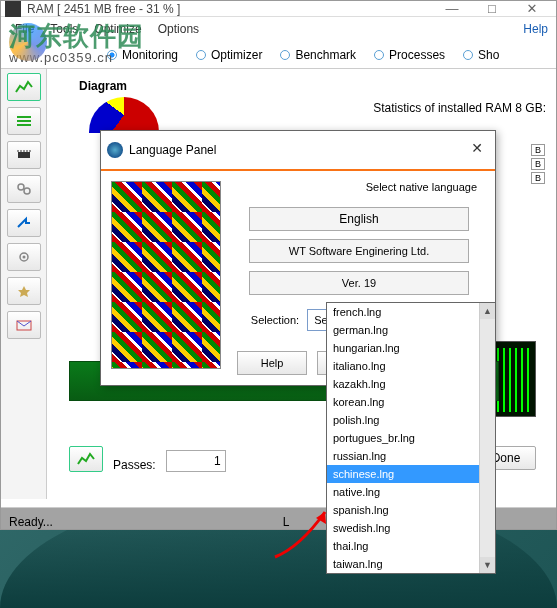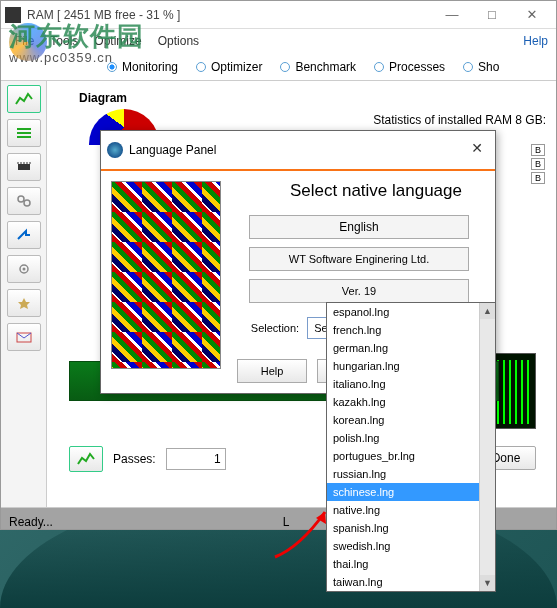--- a/index.html
+++ b/index.html
@@ -1,19 +1,19 @@
 <!DOCTYPE html>
 <html><head>
 <meta charset="utf-8">
 <style>
 *{box-sizing:border-box;margin:0;padding:0;font-family:"Segoe UI",Tahoma,sans-serif;font-size:12px}
 body{width:557px;height:608px;background:linear-gradient(135deg,#3a7a7a 0%,#2d6565 50%,#1e5555 100%);position:relative;overflow:hidden}
 .bg-wave{position:absolute;bottom:0;left:0;width:100%;height:120px;background:linear-gradient(180deg,transparent,#0d3d3d);border-radius:50% 50% 0 0/100% 100% 0 0}
 .main-win{position:absolute;top:0;left:0;width:557px;background:#fff;border:1px solid #999}
-.titlebar{height:28px;background:#fff;display:flex;align-items:center;padding:0 4px;border-bottom:1px solid #ddd}
+.titlebar{height:16px;background:#fff;display:flex;align-items:center;padding:0 4px;border-bottom:1px solid #ddd}
 .titlebar .ticon{width:16px;height:16px;background:#333;margin-right:6px}
 .titlebar .ttl{flex:1;color:#444;font-size:12px}
 .winbtn{width:40px;height:26px;display:flex;align-items:center;justify-content:center;color:#666;font-size:13px}
 .menubar{height:24px;display:flex;align-items:center;padding:0 6px;position:relative}
 .menubar .mi{padding:3px 8px;color:#333}
 .menubar .help{position:absolute;right:8px;color:#1a5fb4}
 .watermark{position:absolute;top:18px;left:8px;pointer-events:none;z-index:5}
 .wm-txt{font-size:26px;font-weight:bold;color:#2e8b57;opacity:.85;letter-spacing:1px}
 .wm-sub{font-size:13px;color:#555;margin-top:-4px;letter-spacing:1px}
 .wm-logo{position:absolute;left:0;top:4px;width:38px;height:38px;border-radius:50%;background:conic-gradient(#1e90ff,#4169e1,#ffa500,#1e90ff);opacity:.7}
@@ -24,36 +24,36 @@
 .body-area{display:flex;height:430px}
 .sidebar{width:46px;background:#f4f4f4;border-right:1px solid #ccc;display:flex;flex-direction:column;gap:6px;padding-top:4px;align-items:center}
 .sbtn{width:34px;height:28px;background:linear-gradient(#fff,#e8e8e8);border:1px solid #bbb;border-radius:2px;display:flex;align-items:center;justify-content:center}
 .sbtn.active{border-color:#3c8}
 .sbtn svg{width:18px;height:14px}
 .content{flex:1;padding:8px 12px;position:relative}
 .diag-lbl{font-weight:bold;margin:2px 0 4px 20px}
 .pie{width:70px;height:36px;margin-left:30px;background:conic-gradient(#c00 0 60%,#00c 60% 85%,#ff0 85% 100%);border-radius:70px 70px 0 0/70px 70px 0 0}
 .stats-hdr{position:absolute;top:32px;right:10px;font-weight:normal;font-size:12px}
 .green-bar{position:absolute;top:360px;left:68px;width:430px;height:40px;background:linear-gradient(#0a7a1a,#085c13);border:1px solid #064d0f;color:#cfe8cf;font-size:13px;display:flex;align-items:center;justify-content:center;font-weight:bold}
-.passes-row{position:absolute;top:445px;left:68px;display:flex;align-items:center;gap:10px}
+.passes-row{position:absolute;top:445px;left:68px;display:flex;align-items:flex-end;gap:10px}
 .passes-row .pbtn{width:34px;height:26px;background:linear-gradient(#fff,#e8e8e8);border:1px solid #3c8;border-radius:2px;display:flex;align-items:center;justify-content:center}
 .passes-row input{width:60px;height:22px;border:1px solid #aaa;padding:0 4px;text-align:right;background:#fff}
 .done-btn{position:absolute;top:445px;right:20px;width:60px;height:24px;background:linear-gradient(#fff,#e8e8e8);border:1px solid #aaa;border-radius:2px;text-align:center;line-height:22px}
 .statusbar{height:22px;border-top:1px solid #ccc;background:#a3a3a3;display:flex;align-items:flex-end;padding:0 8px;font-size:11px;position:absolute;bottom:0;width:100%}
 .statusbar .sp{margin-left:230px}
 
 .dlg{position:absolute;top:130px;left:100px;width:396px;background:#fff;border:1px solid #666;box-shadow:2px 2px 8px rgba(0,0,0,.3);z-index:20}
 .dlg-title{height:40px;background:#fff;display:flex;align-items:center;padding:0 6px;border-bottom:2px solid #f97316}
 .dlg-title .globe{width:16px;height:16px;border-radius:50%;background:radial-gradient(#5ac,#037);margin-right:6px}
 .dlg-title .dt{flex:1;font-size:12px}
 .dlg-title .dx{width:24px;height:20px;text-align:center;font-size:14px;color:#333}
 .dlg-body{padding:10px;display:flex;gap:12px}
 .flags{width:110px;height:188px;border:1px solid #888;background:linear-gradient(45deg,#c00 0 14%,#fff 14% 18%,#006 18% 30%,#fc0 30% 42%,#080 42% 54%,#c00 54% 66%,#fff 66% 72%,#00c 72% 86%,#c00 86% 100%);background-size:30px 30px}
 .dlg-right{flex:1;display:flex;flex-direction:column;gap:8px;align-items:center}
-.snl{font-size:17px;align-self:flex-end;margin-right:23px;margin-bottom:6px}
+.snl{font-size:11px;align-self:flex-end;margin-right:8px;margin-bottom:6px}
 .ro-field{width:220px;height:24px;border:1px solid #aaa;background:#f4f4f4;text-align:center;line-height:22px;font-size:11px}
 .ro-field.bold{font-weight:normal;font-size:12px}
 .sel-row{display:flex;align-items:center;gap:8px;margin-top:6px}
 .sel-lbl{font-size:11px}
 .combo{width:160px;height:22px;border:1px solid #7a9ccb;display:flex;align-items:center;background:#fff}
 .combo .ct{flex:1;padding:0 6px;font-size:11px}
 .combo .cb{width:18px;height:20px;background:linear-gradient(#e4ecf7,#c4d5ed);border-left:1px solid #7a9ccb;display:flex;align-items:center;justify-content:center;font-size:9px;color:#335}
 .dlg-btns{display:flex;gap:10px;margin-top:12px;align-self:flex-start;margin-left:4px}
 .dlg-btn{width:70px;height:24px;background:linear-gradient(#fff,#e8e8e8);border:1px solid #aaa;text-align:center;line-height:22px;font-size:11px}
 
@@ -239,21 +239,20 @@
         <div class="dlg-btn">Help</div>
         <div class="dlg-btn">OK</div>
       </div>
     </div>
   </div>
 </div>
 
 <div class="dropdown">
   <div class="dd-inner">
     <div class="dd-items">
-        <div class="dd-item">espanol.lng</div>
         <div class="dd-item">french.lng</div>
         <div class="dd-item">german.lng</div>
         <div class="dd-item">hungarian.lng</div>
         <div class="dd-item">italiano.lng</div>
         <div class="dd-item">kazakh.lng</div>
         <div class="dd-item">korean.lng</div>
         <div class="dd-item">polish.lng</div>
         <div class="dd-item">portugues_br.lng</div>
         <div class="dd-item">russian.lng</div>
         <div class="dd-item hl">schinese.lng</div>

